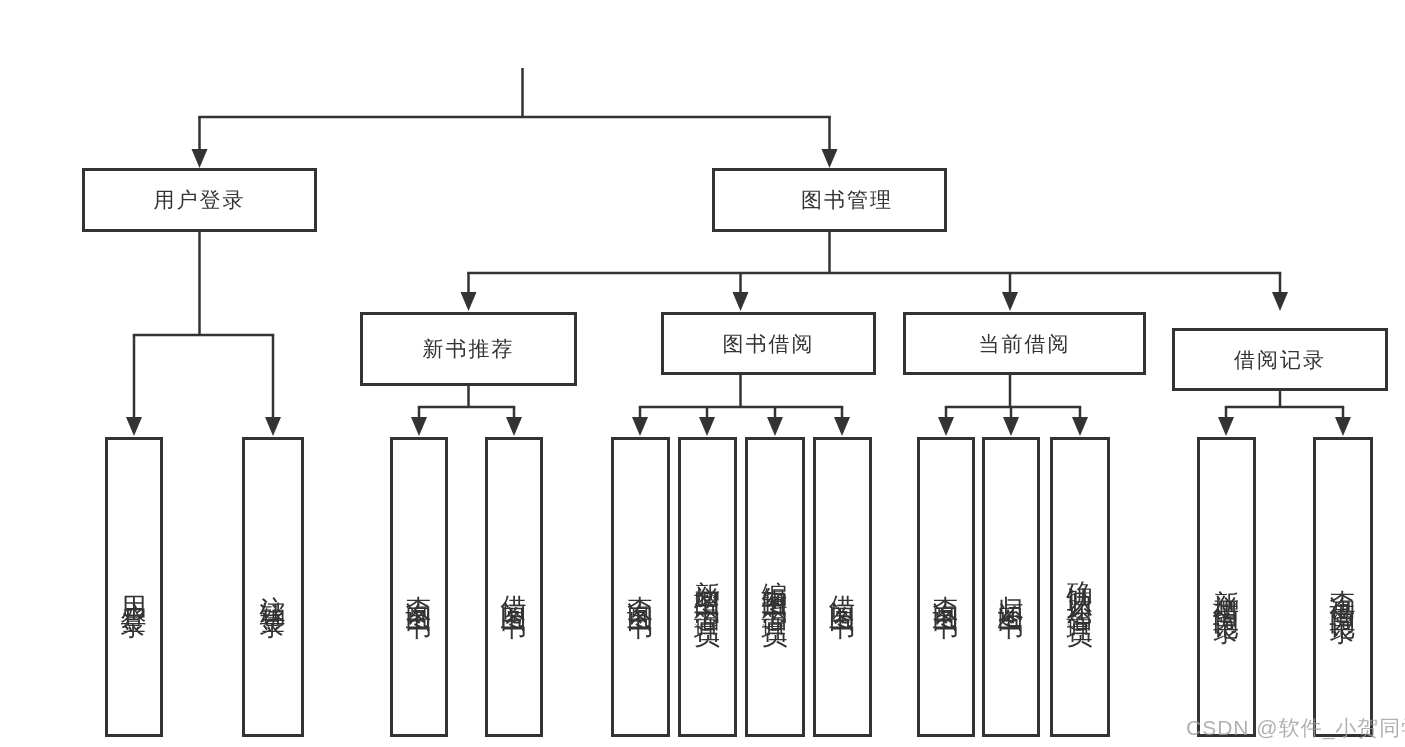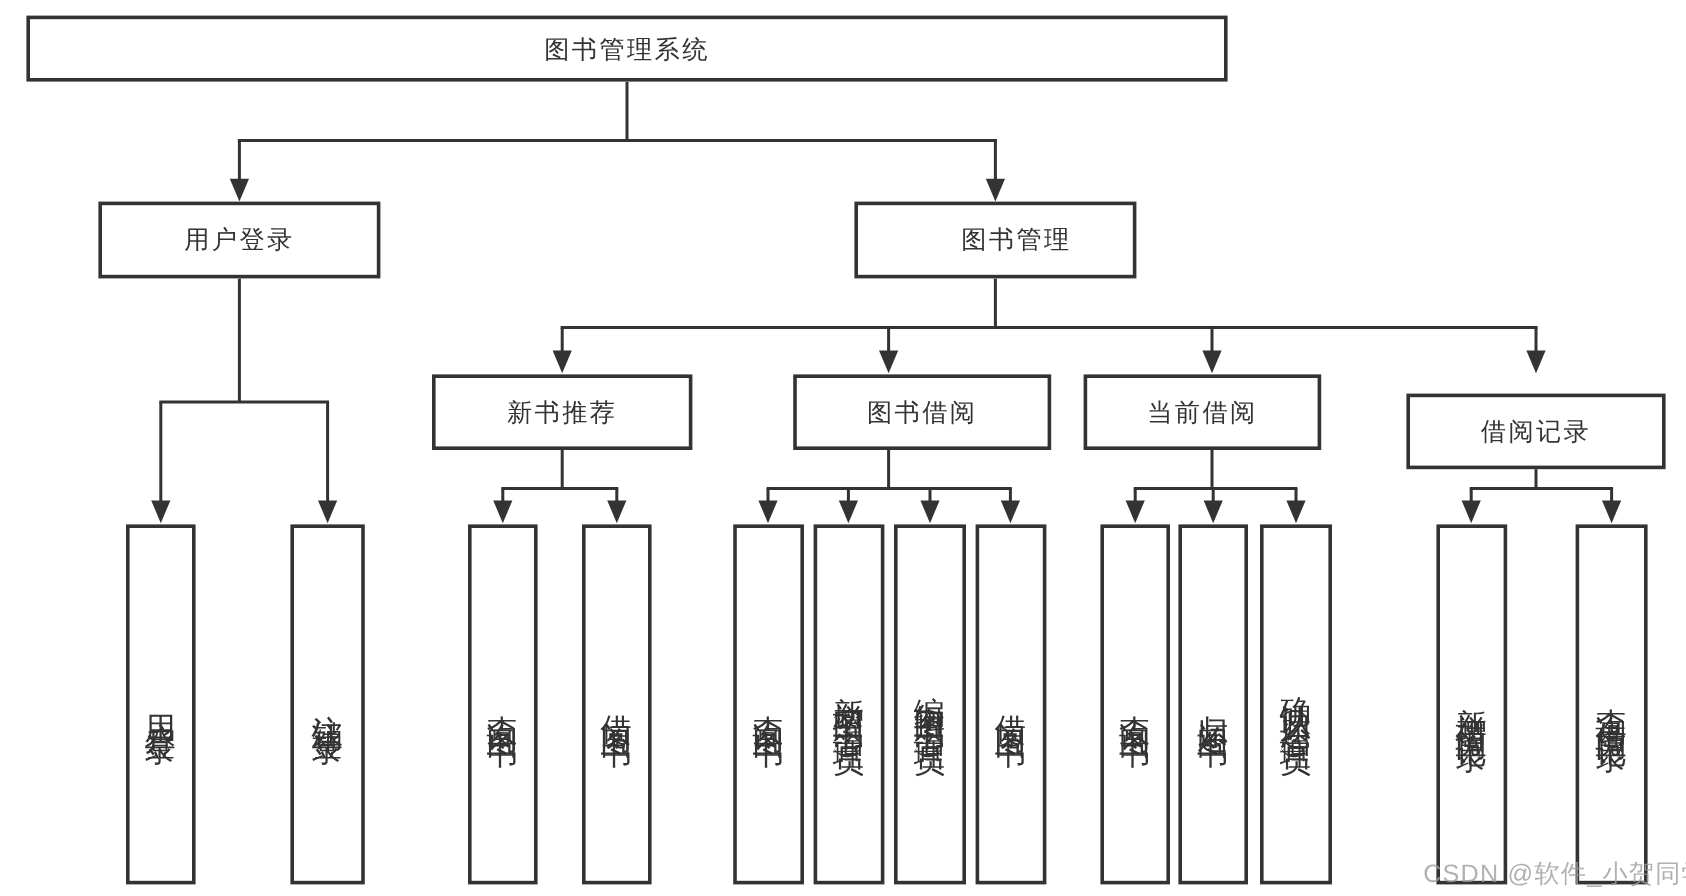--- a/index.html
+++ b/index.html
@@ -111,38 +111,35 @@
     <polygon points="1072,417 1088,417 1080,436" fill="#333333" stroke="none"></polygon>
 
     <path d="M1280 375 V407"></path>
     <path d="M1224.8 407 H1344.2"></path>
     <path d="M1226 407 V418"></path>
     <polygon points="1218,417 1234,417 1226,436" fill="#333333" stroke="none"></polygon>
     <path d="M1343 407 V418"></path>
     <polygon points="1335,417 1351,417 1343,436" fill="#333333" stroke="none"></polygon>
   </svg>
 
-  <div class="node h" style="left:22px; top:13px; width:1001px; height:55px;">
-    <span class="label">图书管理系统</span>
-  </div>
 
   <div class="node h" style="left:82px; top:168px; width:235px; height:64px;">
     <span class="label">用户登录</span>
   </div>
   <div class="node h" style="left:712px; top:168px; width:235px; height:64px;padding-left:35px;">
     <span class="label">图书管理</span>
   </div>
 
-  <div class="node h" style="left:360px; top:312px; width:217px; height:63px;">
+  <div class="node h" style="left:360px; top:312px; width:217px; height:74px;">
     <span class="label">新书推荐</span>
   </div>
   <div class="node h" style="left:633px; top:312px; width:215px; height:63px;margin-left:28px;">
     <span class="label">图书借阅</span>
   </div>
-  <div class="node h" style="left:903px; top:312px; width:198px; height:63px;">
+  <div class="node h" style="left:903px; top:312px; width:243px; height:63px;">
     <span class="label">当前借阅</span>
   </div>
   <div class="node h" style="left:1172px; top:328px; width:216px; height:63px;">
     <span class="label">借阅记录</span>
   </div>
 
   <div class="node v" style="left:105px; top:437px; width:58px; height:300px;">
     <span class="label">用户登录</span>
   </div>
   <div class="node v" style="left:242px; top:437px; width:62px; height:300px;">

